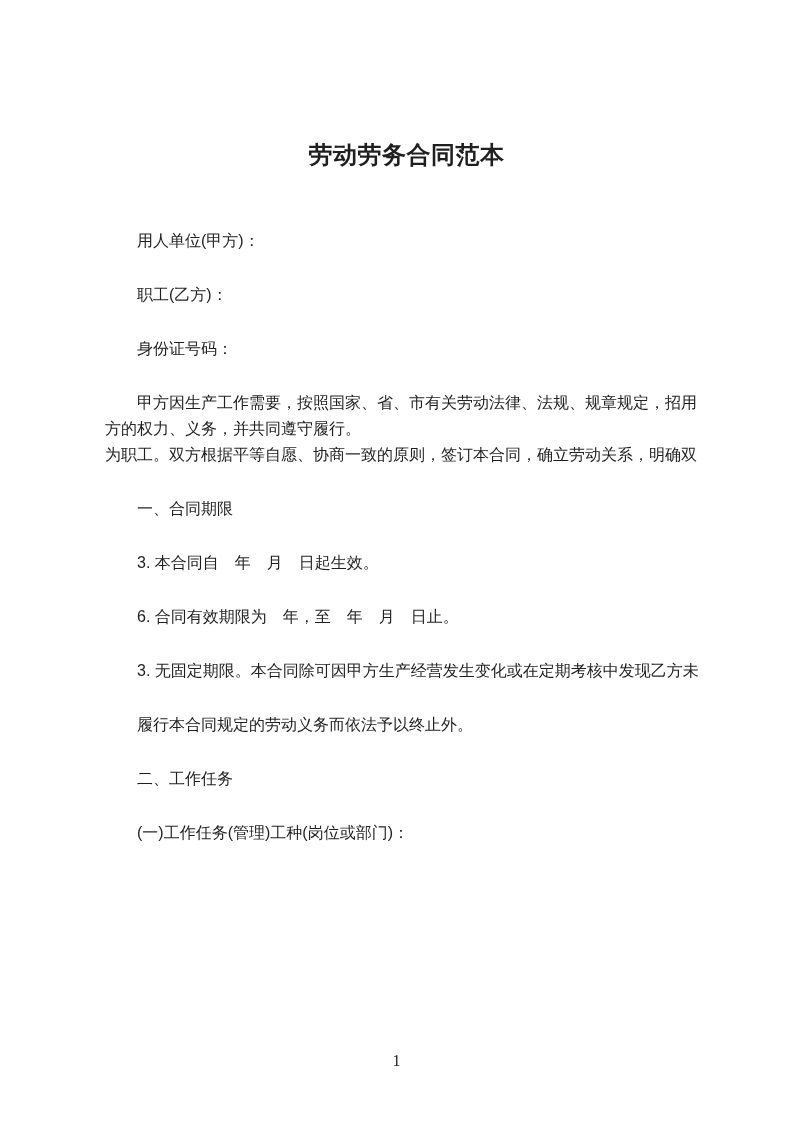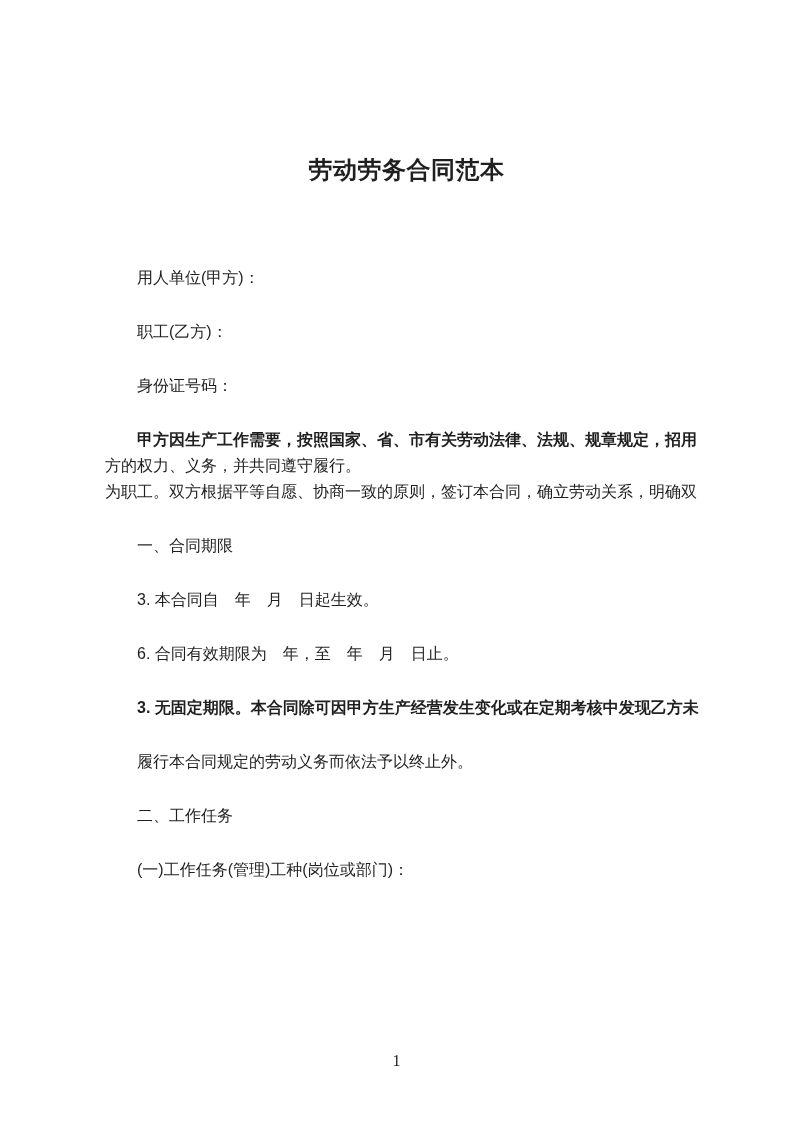--- a/index.html
+++ b/index.html
@@ -6,44 +6,44 @@
   .page {
     position: relative;
     width: 793px;
     height: 1122px;
     background: #ffffff;
     color: #1f1f1f;
     font-family: "Liberation Sans", "DejaVu Sans", sans-serif;
     overflow: hidden;
   }
   .doc-title {
-    margin: 16px;
+    margin: 1px;
     padding-top: 141px;
     font-size: 24px;
     line-height: 26px;
     font-weight: 700;
     text-align: center;
     letter-spacing: 0.5px;
     padding-left: 20px;
   }
   .content {
-    margin: 82px 100px 0 105px;
+    margin: 60px 100px 0 105px;
     font-size: 16px;
     line-height: 26px;
   }
   .para {
     margin: 0 0 28px 0;
     text-indent: 32px;
   }
   .para-block {
     margin: 0 0 28px 0;
     text-indent: 0;
   }
   .para-block .line { text-indent: 0; }
-  .para-block .line.first { text-indent: 32px; font-weight: bold; }
+  .para-block .line.first { text-indent: 32px; }
   .line.stretch {
     text-align: justify;
     text-align-last: justify;
     white-space: nowrap;
   }
   .page-number {
     position: absolute;
     top: 1052px;
     left: 0;
     width: 100%;

